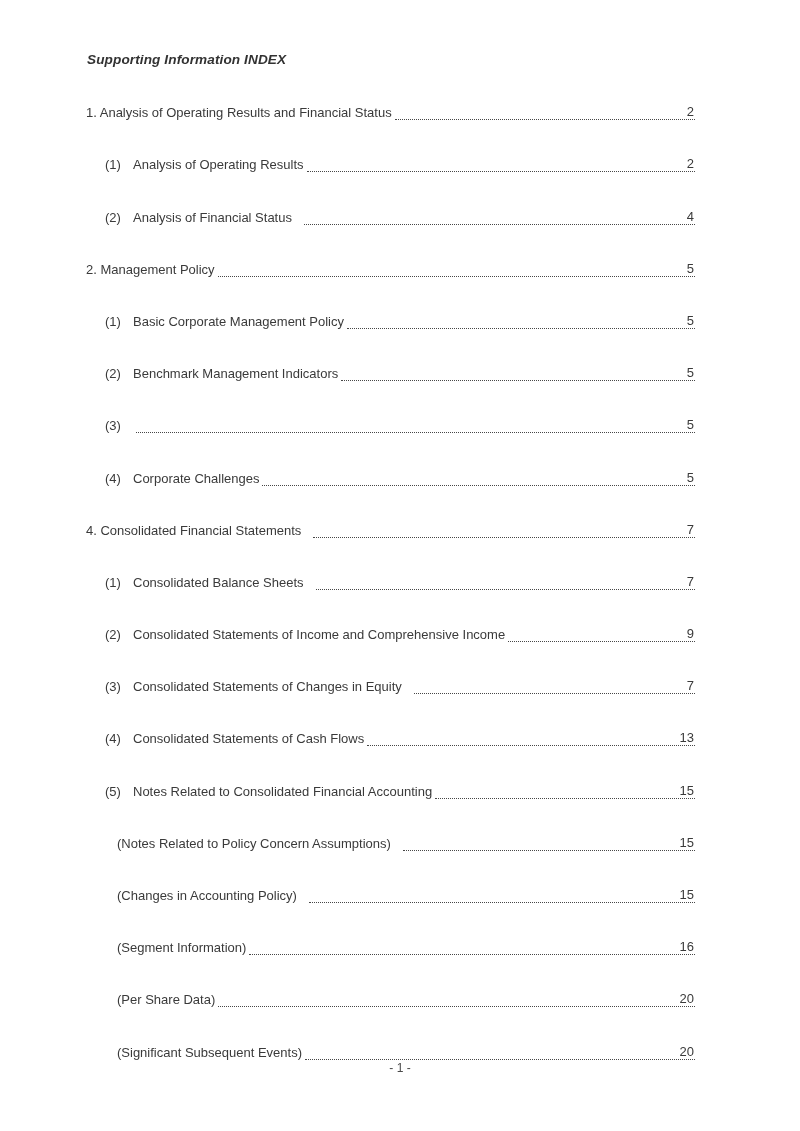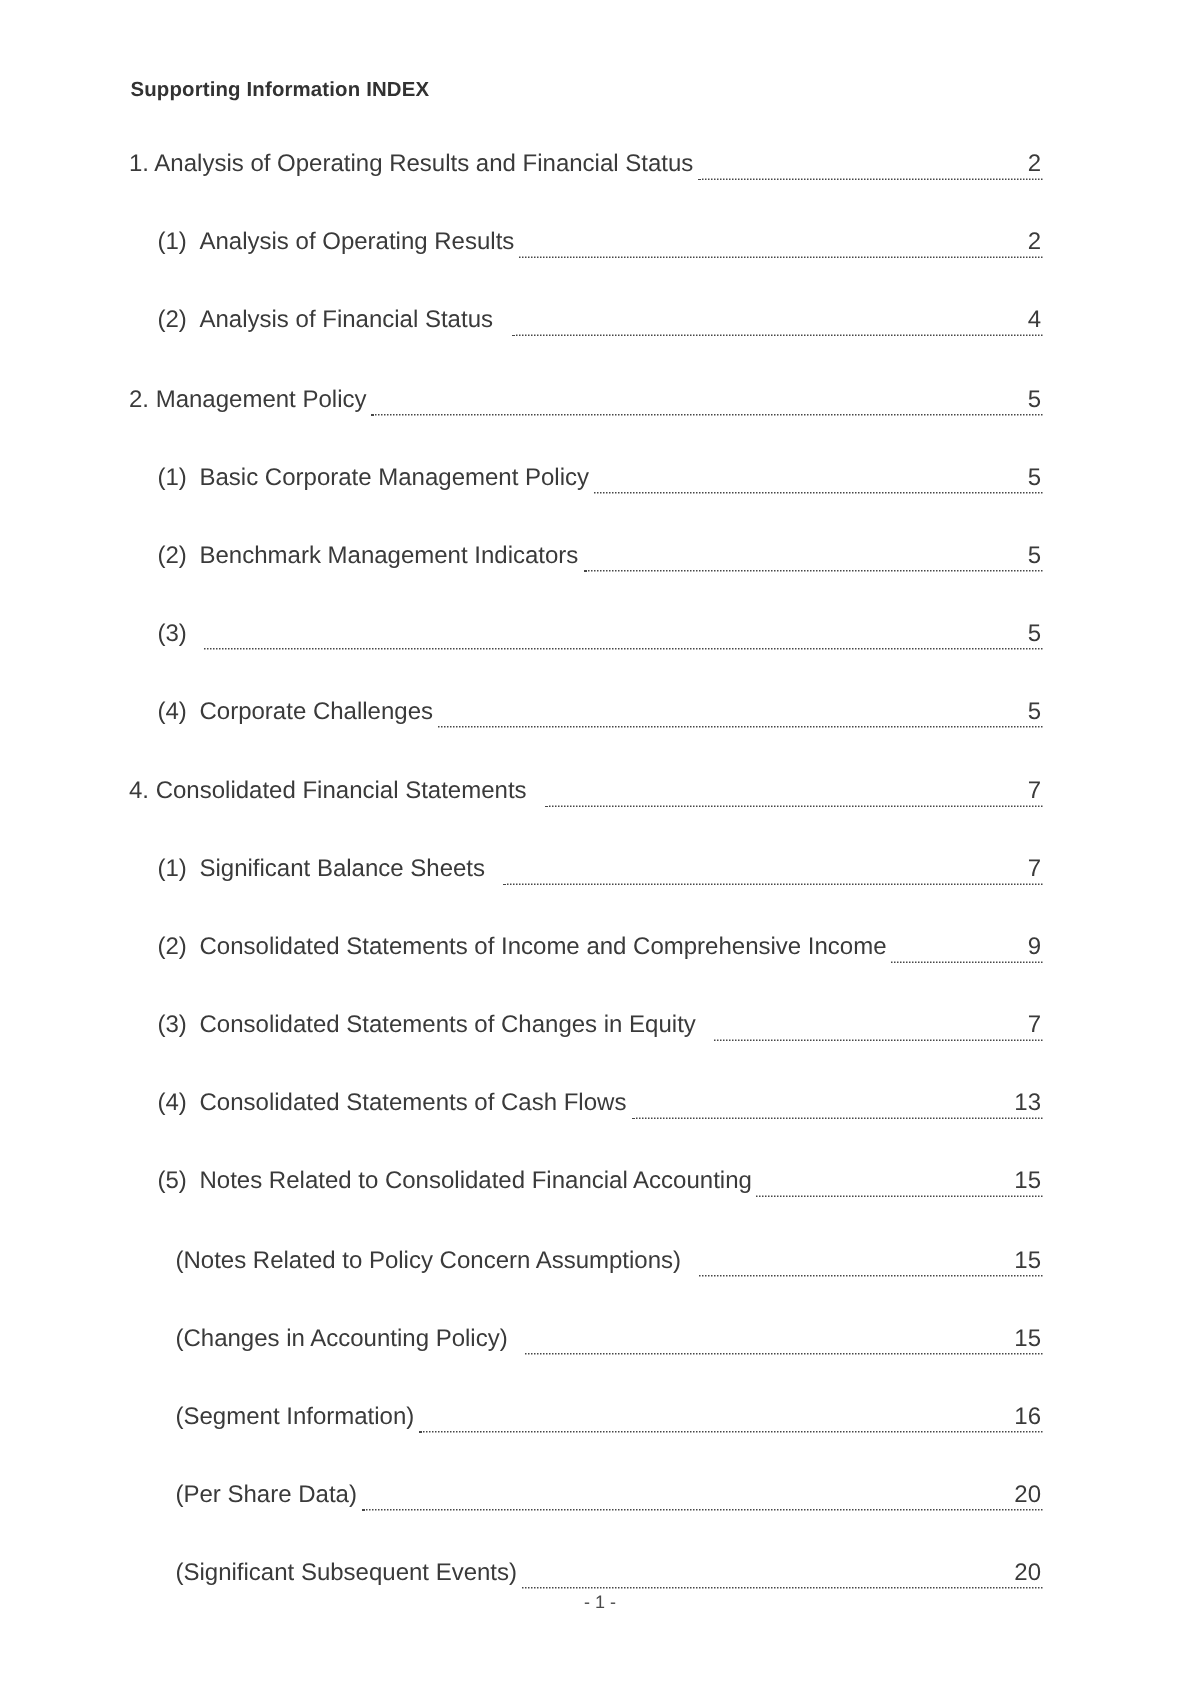--- a/index.html
+++ b/index.html
@@ -26,28 +26,29 @@
     top: 51px;
     width: 609px;
   }
   .doc-title {
     font-size: 13.6px;
     font-weight: bold;
     color: #323232;
     line-height: 17px;
     margin: 0 0 2px 1px;
     letter-spacing: 0.1px;
+    font-style: italic;
   }
   .toc-row {
     display: flex;
-    align-items: flex-start;
+    align-items: flex-end;
     height: 24.2px;
     box-sizing: border-box;
     padding-top: 5px;
-    font-size: 16px;
+    font-size: 13px;
     line-height: normal;
     white-space: nowrap;
     margin-top: 28px;
   }
   .toc-row .marker {
     flex: none;
     margin-left: 19px;
     width: 28px;
   }
   .toc-row.lvl2 .label {
@@ -124,21 +125,21 @@
     <span class="label">Corporate Challenges</span>
     <span class="tail"><span class="pagenum">5</span></span>
   </div>
         <div class="toc-row lvl0 gap">
 
     <span class="label">4. Consolidated Financial Statements</span>
     <span class="tail"><span class="pagenum">7</span></span>
   </div>
         <div class="toc-row lvl1 gap">
     <span class="marker">(1)</span>
-    <span class="label">Significant Balance Sheets</span>
+    <span class="label">Consolidated Balance Sheets</span>
     <span class="tail"><span class="pagenum">7</span></span>
   </div>
         <div class="toc-row lvl1">
     <span class="marker">(2)</span>
     <span class="label">Consolidated Statements of Income and Comprehensive Income</span>
     <span class="tail"><span class="pagenum">9</span></span>
   </div>
         <div class="toc-row lvl1 gap">
     <span class="marker">(3)</span>
     <span class="label">Consolidated Statements of Changes in Equity</span>

